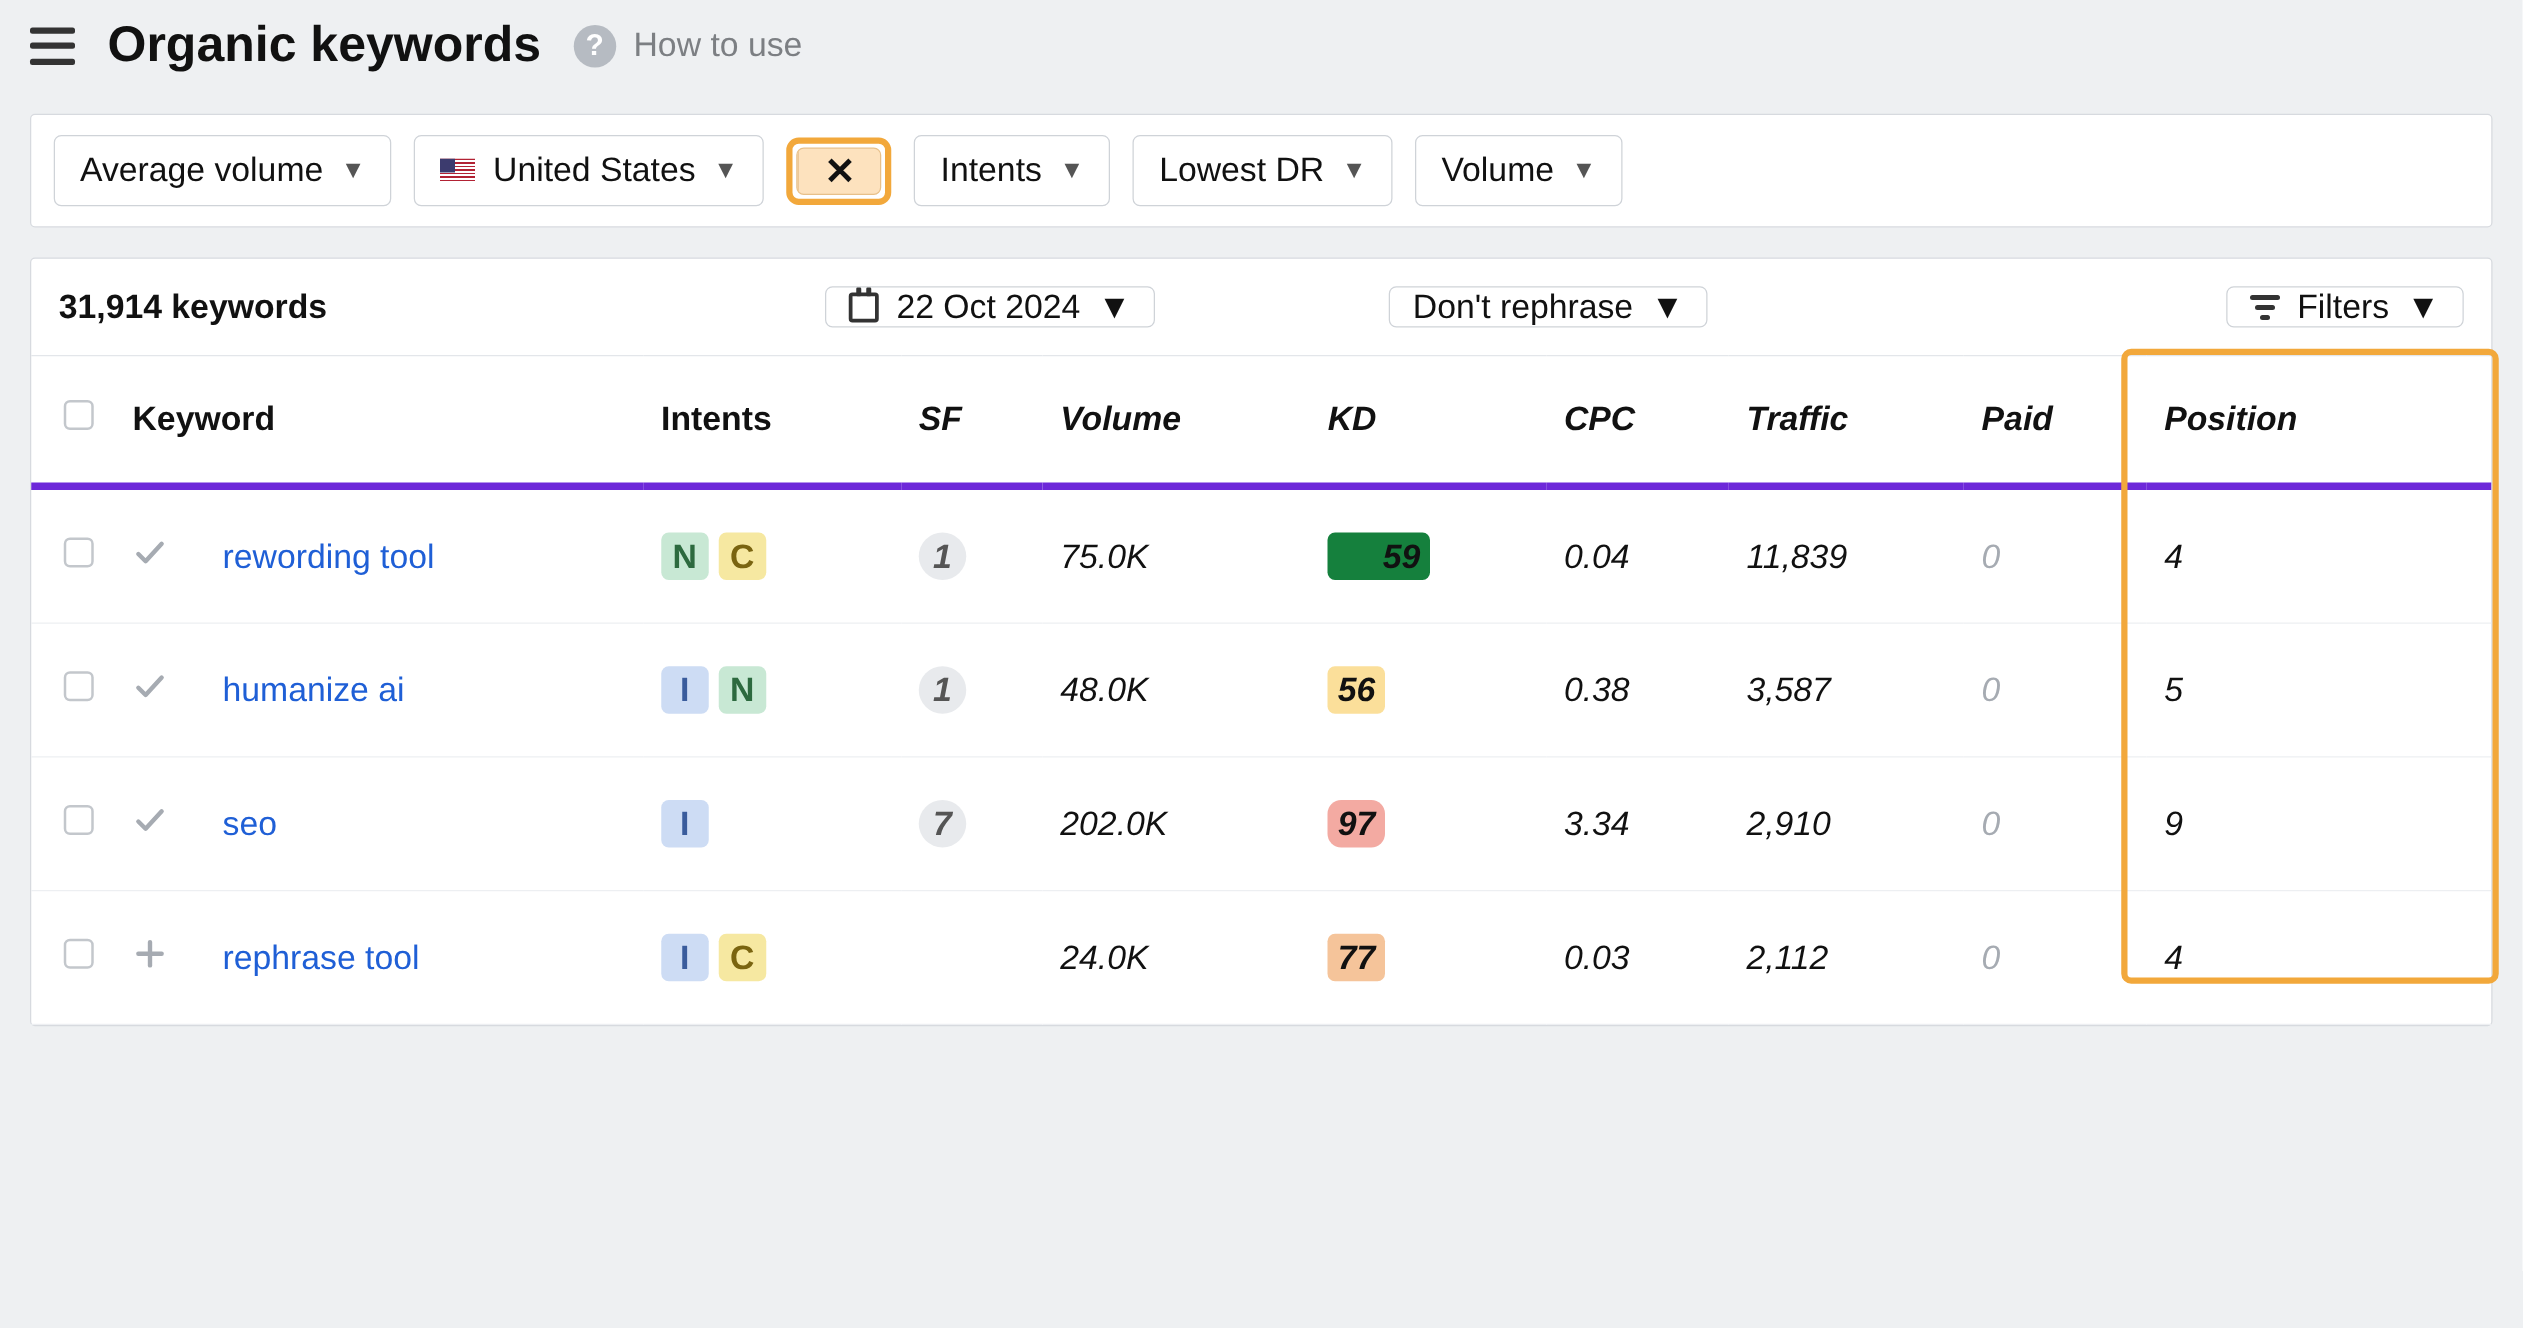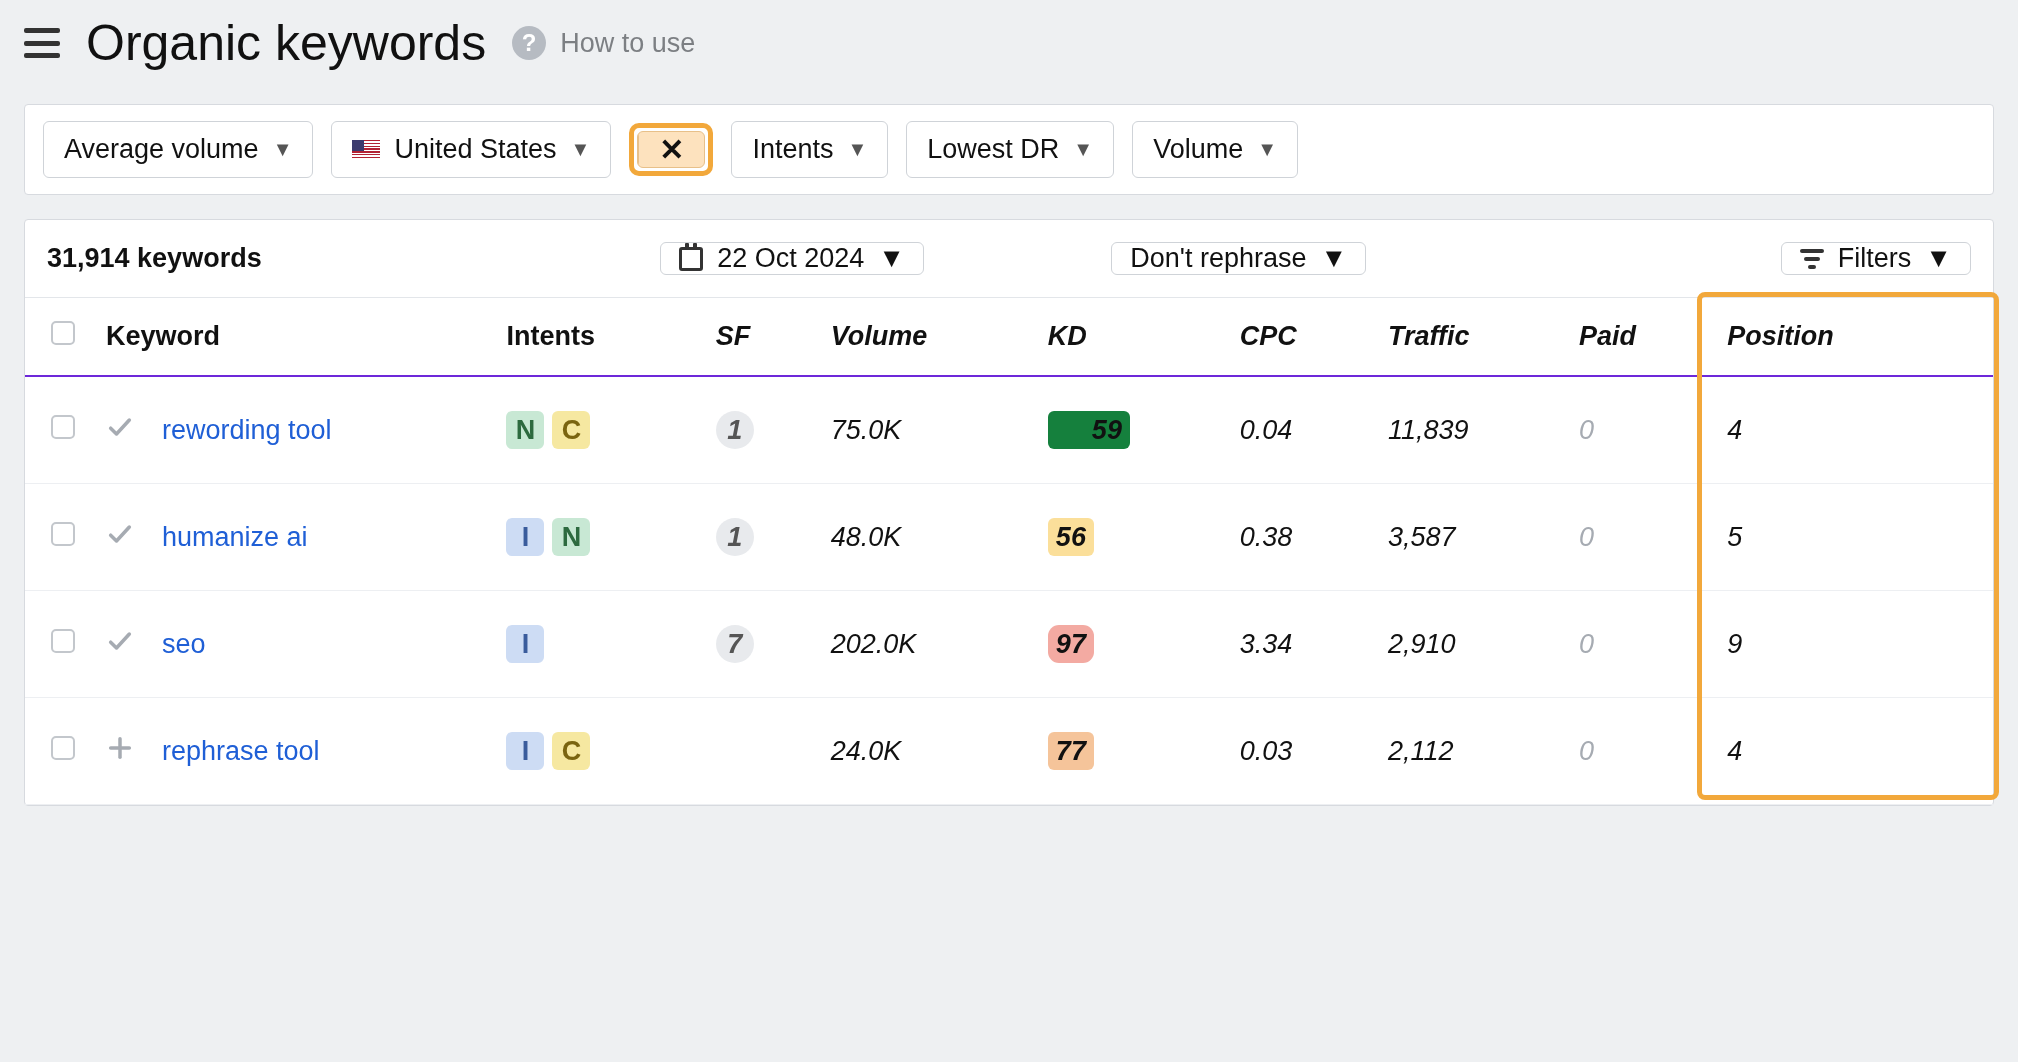--- a/index.html
+++ b/index.html
@@ -12,21 +12,21 @@
   }
   
   .header {
     display:flex;
     align-items:center;
     gap:26px;
     padding:14px 24px 32px;
   }
   .hamburger { width:36px; height:30px; display:flex; flex-direction:column; justify-content:space-between; cursor:pointer;}
   .hamburger span { display:block; height:5px; background:#333; border-radius:2px;}
-  .page-title { font-size:50px; font-weight:400; }
+  .page-title { font-size:40px; font-weight:700; }
   .help { display:flex; align-items:center; gap:14px; color:#7c7f83;}
   .help-icon {
     width:34px; height:34px; border-radius:50%;
     background:#b6bbc2; color:#fff; font-weight:800;
     display:flex; align-items:center; justify-content:center;
     font-size:24px;
   }
 
   
   .filter-bar {
@@ -100,34 +100,34 @@
   .cal-icon::before{content:"";position:absolute;top:-7px;left:3px;width:4px;height:7px;background:#333;border-radius:1px;}
   .cal-icon::after{content:"";position:absolute;top:-7px;right:3px;width:4px;height:7px;background:#333;border-radius:1px;}
   .filter-icon { width:24px; display:flex; flex-direction:column; gap:4px; align-items:center;}
   .filter-icon span{display:block;height:4px;background:#333;border-radius:2px;}
   .filter-icon span:nth-child(1){width:24px}.filter-icon span:nth-child(2){width:16px}.filter-icon span:nth-child(3){width:8px}
 
   
   table { width:100%; border-collapse:collapse;}
   thead th {
     text-align:left; font-weight:700;
-    padding:20px 14px;
+    padding:32px 14px;
     border-top:1px solid #e3e6ea;
-    border-bottom:2px solid #6d28d9;
+    border-bottom:6px solid #6d28d9;
     white-space:nowrap;
   }
   tbody td {
     padding:34px 14px;
     border-bottom:1px solid #edeff2;
     vertical-align:middle;
     white-space:nowrap;
   }
   .col-check{width:60px;padding-left:22px;}
   .col-icon{width:48px;color:#a6abb2;}
-  .col-kw a{color:#1f5fd6;text-decoration:none;}
+  .col-kw a{color:#1f5fd6;text-decoration:none;margin-left:16px;}
   .right{font-style:italic;}
   .badge {
     display:inline-flex;align-items:center;justify-content:center;
     width:38px;height:38px;border-radius:6px;font-weight:700;margin-right:8px;
   }
   .b-N{background:#c8e8d4;color:#2d6a3f;}
   .b-C{background:#f6e8a1;color:#7a6410;}
   .b-I{background:#cddcf4;color:#3a5c9c;}
   .sf-pill{
     display:inline-flex;align-items:center;justify-content:center;

